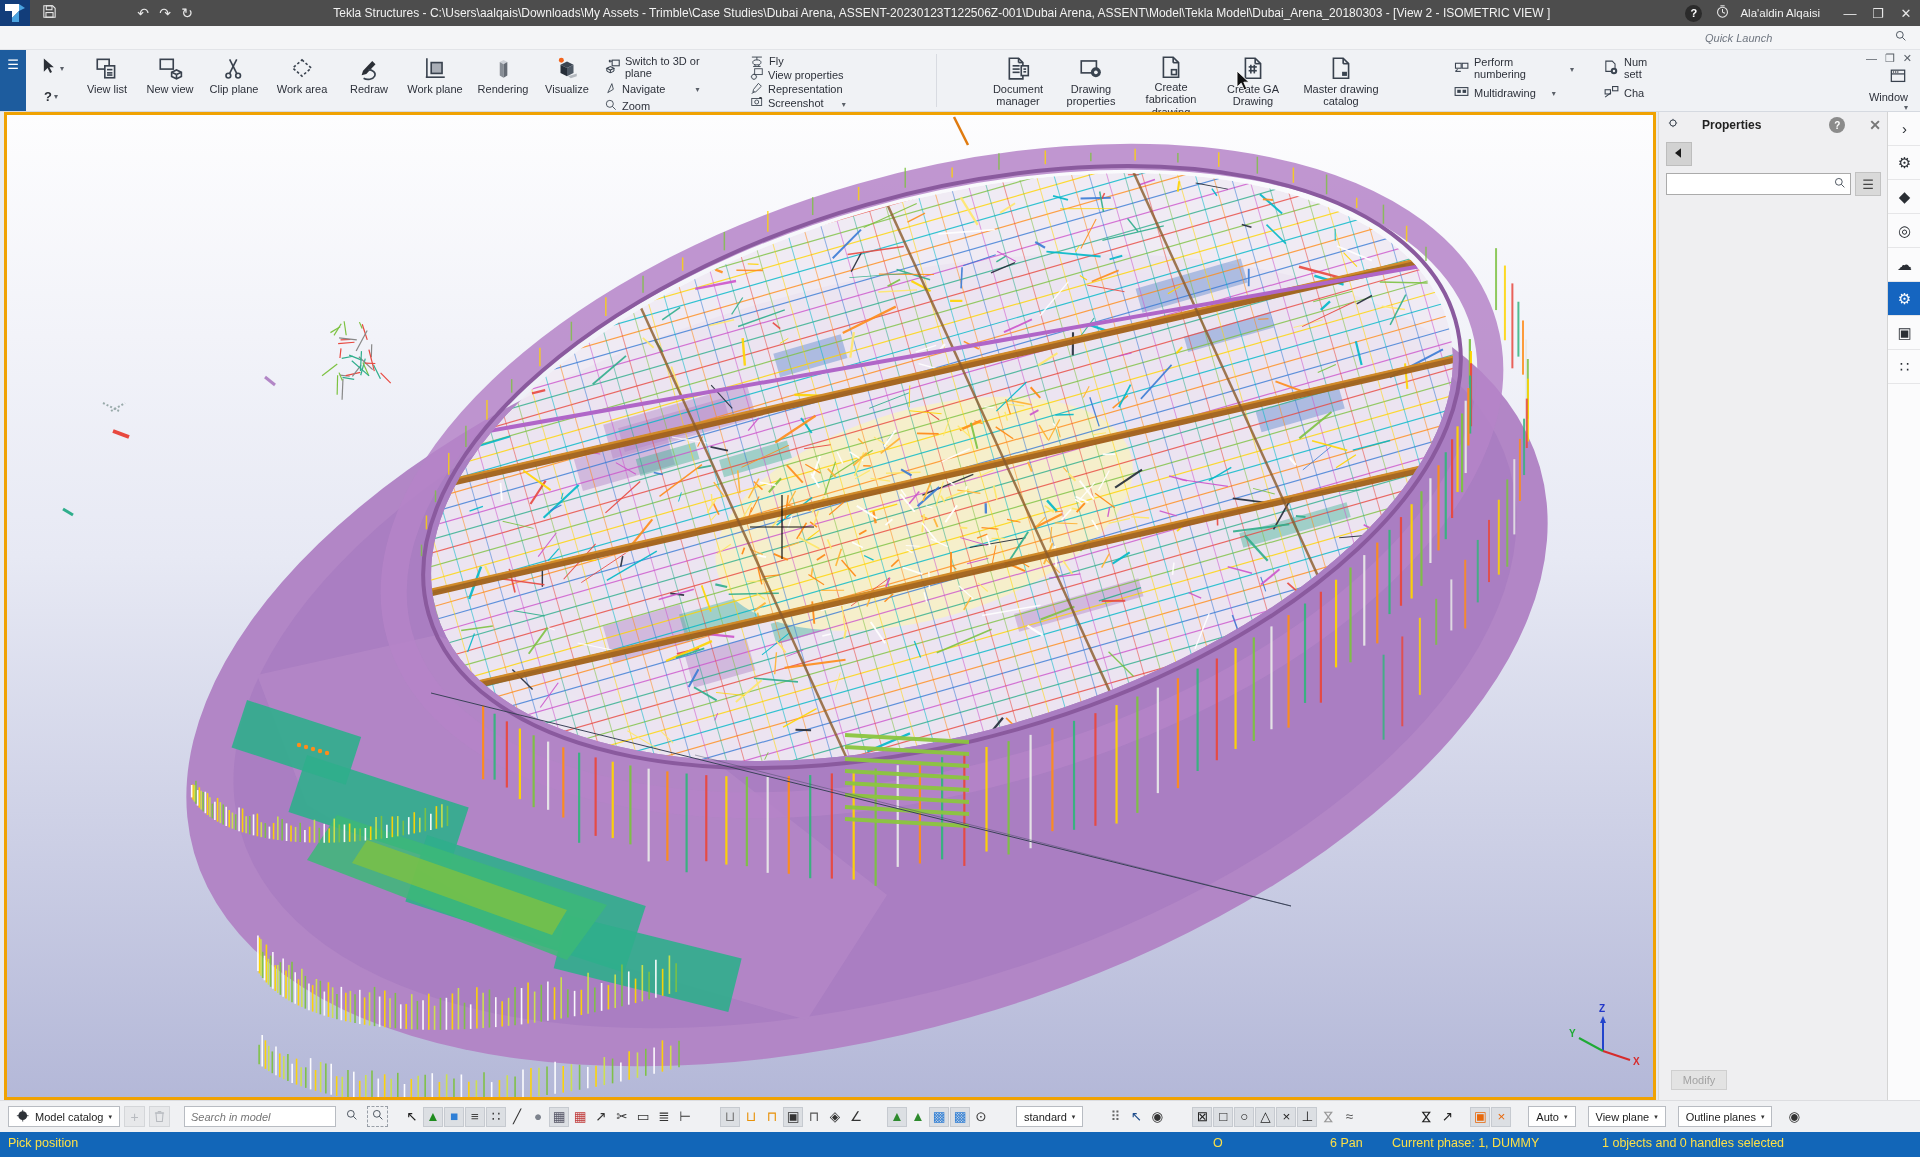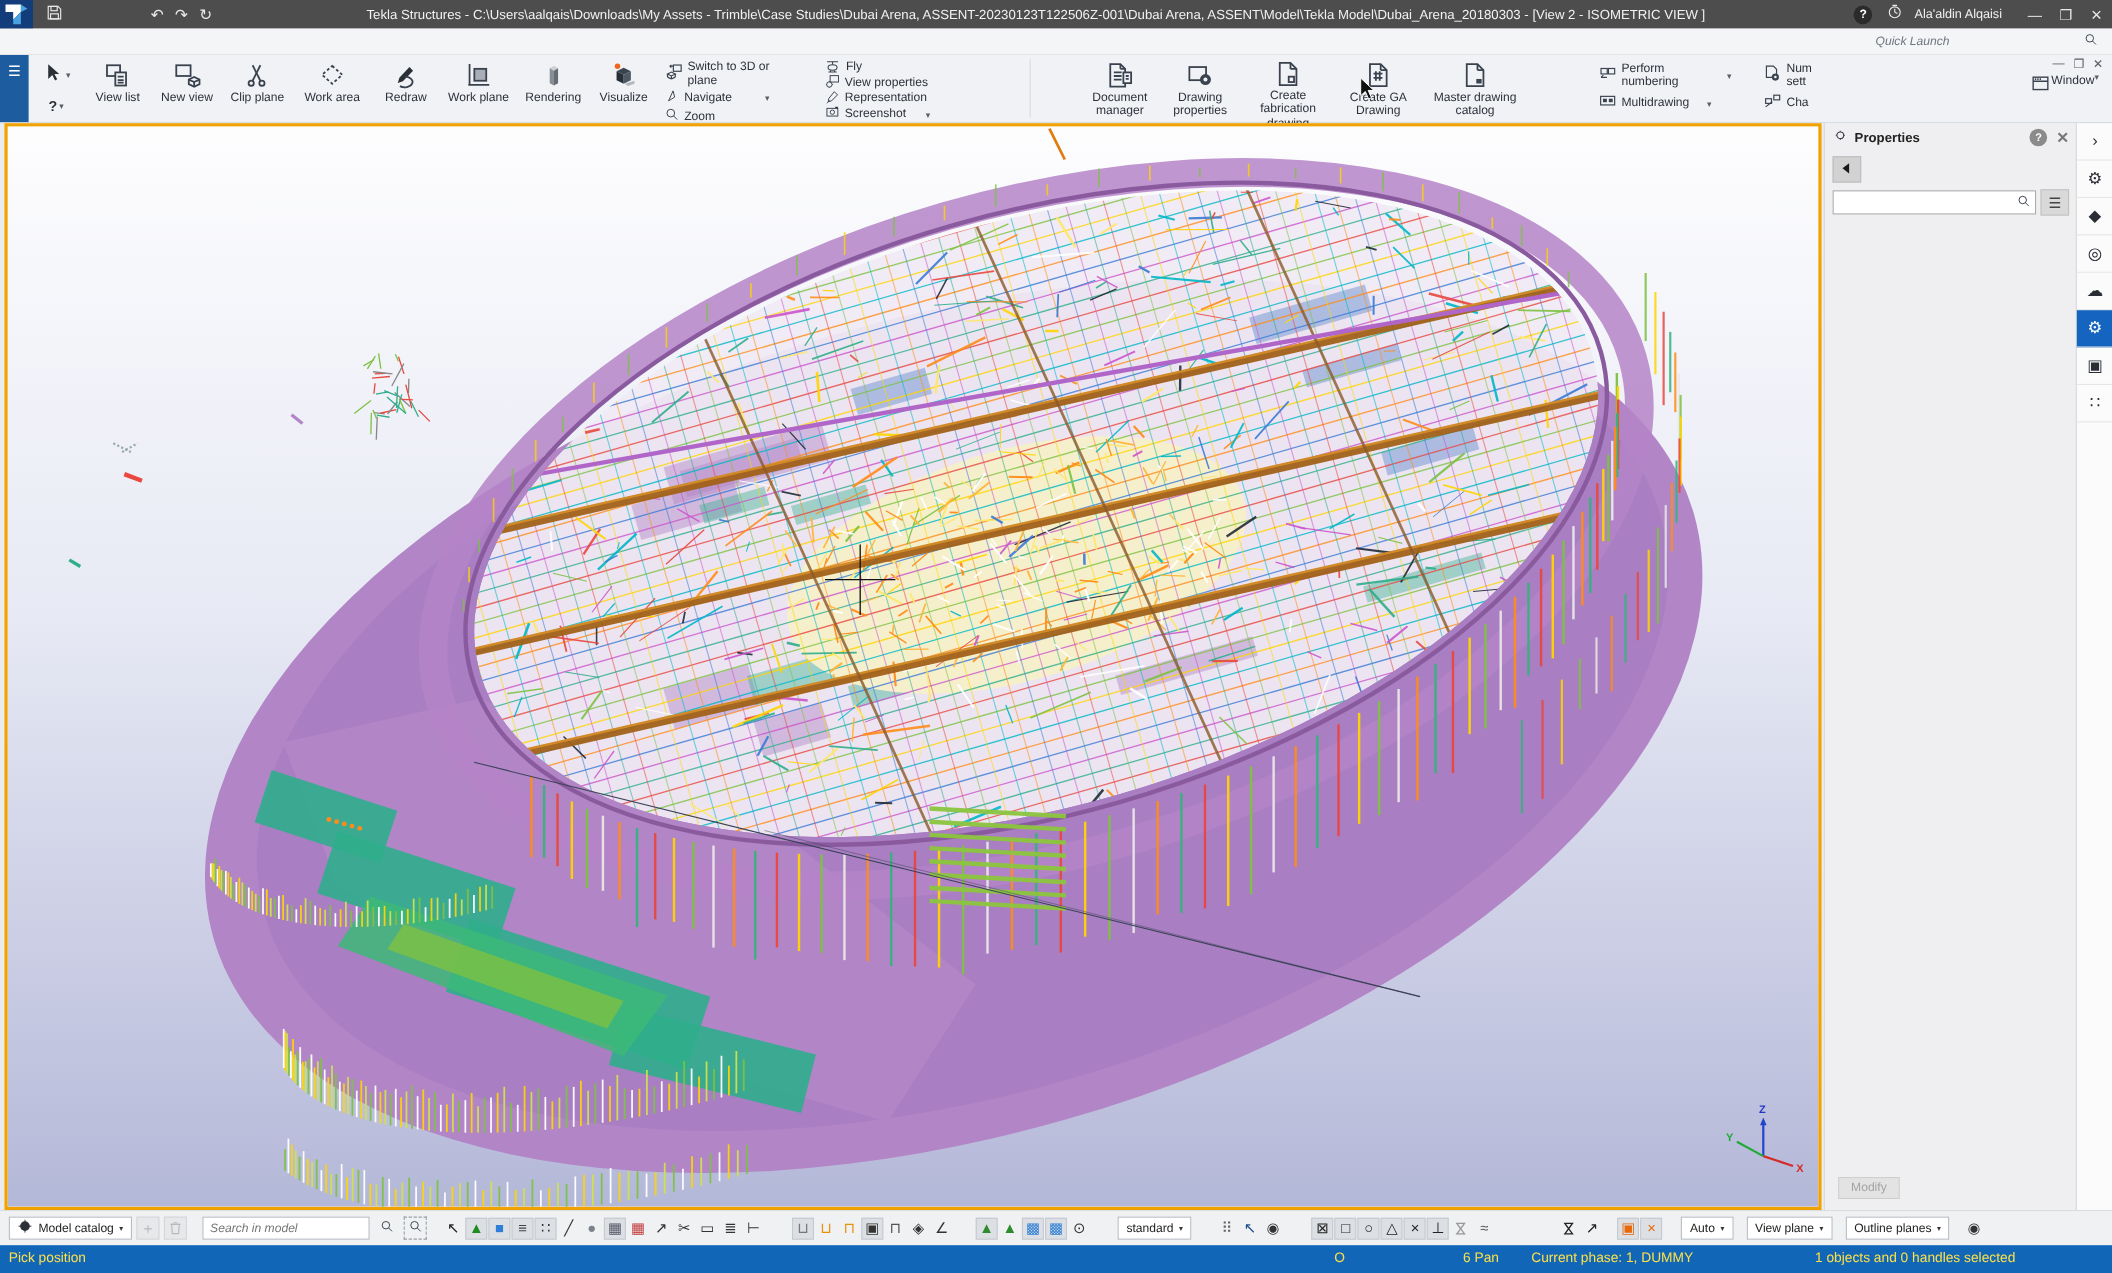--- a/index.html
+++ b/index.html
@@ -37,28 +37,28 @@
   .rbtn { display:flex; flex-direction:column; align-items:center; justify-content:flex-start; padding-top:4px; cursor:default; flex:0 0 auto; }
   .rbtn .ri { height:28px; display:flex; align-items:center; justify-content:center; }
   .rlabel { font-size:11px; color:#2d313a; text-align:center; line-height:1.12; margin-top:1px; }
   .ri svg { display:block; }
   .rb-stack { display:flex; flex-direction:column; justify-content:flex-start; padding-top:5px; flex:0 0 auto; }
   .rrow { display:flex; align-items:center; gap:4px; min-height:17px; }
   .rslabel { font-size:11px; color:#2d313a; line-height:1.05; }
   .rb-sep { width:1px; background:#d8dbe1; margin:4px 0; flex:0 0 auto; }
   .rb-right { position:absolute; right:0; top:0; width:80px; height:62px; }
   .rb-mdi { position:absolute; right:8px; top:2px; display:flex; gap:8px; color:#5a6068; font-size:11px; }
-  .rb-window { position:absolute; right:12px; top:16px; display:flex; flex-direction:row; align-items:flex-start; }
+  .rb-window { position:absolute; right:12px; top:16px; display:flex; flex-direction:column; align-items:flex-end; }
   .rb-window .rlabel { font-size:11px; }
 
   
   .viewport { position:absolute; left:4px; top:112px; width:1652px; height:988px; border:3px solid #f0a202; background:#fff; }
   .viewport svg { display:block; }
   .props { position:absolute; left:1658px; top:112px; width:229px; height:988px; background:#efeff1; border-left:1px solid #d9d9d9; }
-  .p-head { display:flex; align-items:center; height:26px; padding:0 6px; }
+  .p-head { display:flex; align-items:center; height:26px; padding:0 6px;gap:16px; }
   .p-title { font-size:12px; font-weight:bold; color:#222; margin-left:5px; flex:1; }
   .p-hbtn { width:16px; height:16px; border-radius:50%; background:#8b8b8b; color:#fff; font-size:10px; font-weight:bold; display:flex; align-items:center; justify-content:center; margin-left:6px; }
   .p-x { font-size:14px; color:#777; font-weight:bold; margin-left:8px; background:none; border-radius:0; width:auto; }
   .p-back { width:26px; height:24px; background:#d2d2d2; border:1px solid #bdbdbd; margin:4px 0 4px 7px; display:flex; align-items:center; justify-content:center; }
   .p-search { display:flex; align-items:center; padding:2px 6px 0 7px; gap:4px; }
   .p-input-wrap { flex:1; position:relative; }
   .p-input { width:100%; height:22px; border:1px solid #ababab; background:#fff; padding:0 22px 0 6px; font-size:11px; }
   .p-mag { position:absolute; right:4px; top:3px; }
   .p-menu { width:26px; height:24px; background:#d9d9d9; border:1px solid #c2c2c2; font-size:13px; color:#444; display:flex; align-items:center; justify-content:center; }
   .p-modify { position:absolute; left:12px; bottom:10px; width:56px; height:20px; background:#e3e3e3; border:1px solid #cfcfcf; color:#a3a3a3; font-size:11px; }
@@ -81,21 +81,21 @@
   .ticon.pressed { background:#dcdfe3; border:1px solid #c6cad0; }
   .ml24{margin-left:24px;} .ml20{margin-left:20px;} .ml16{margin-left:16px;} .ml22{margin-left:22px;} .ml12{margin-left:12px;} .ml56{margin-left:56px;} .ml14{margin-left:14px;}
 
   
   .statusbar { position:absolute; left:0; top:1132px; width:1920px; height:25px; background:#1266b8; color:#fde047; font-size:12.5px; }
   .statusbar span { position:absolute; top:4px; white-space:nowrap; }
   .sb-mode { left:8px; }
   .sb-snap { left:1213px; }
   .sb-pan { left:1330px; }
   .sb-phase { left:1392px; }
-  .sb-sel { left:1602px;margin-left:48px; }
+  .sb-sel { left:1602px; }
 
   .mouse-cursor { position:absolute; left:1236px; top:70px; z-index:50; }
 </style>
 </head>
 <body>
 
 <div id="app">
 
   <header class="titlebar">
     <span class="tb-logo">

